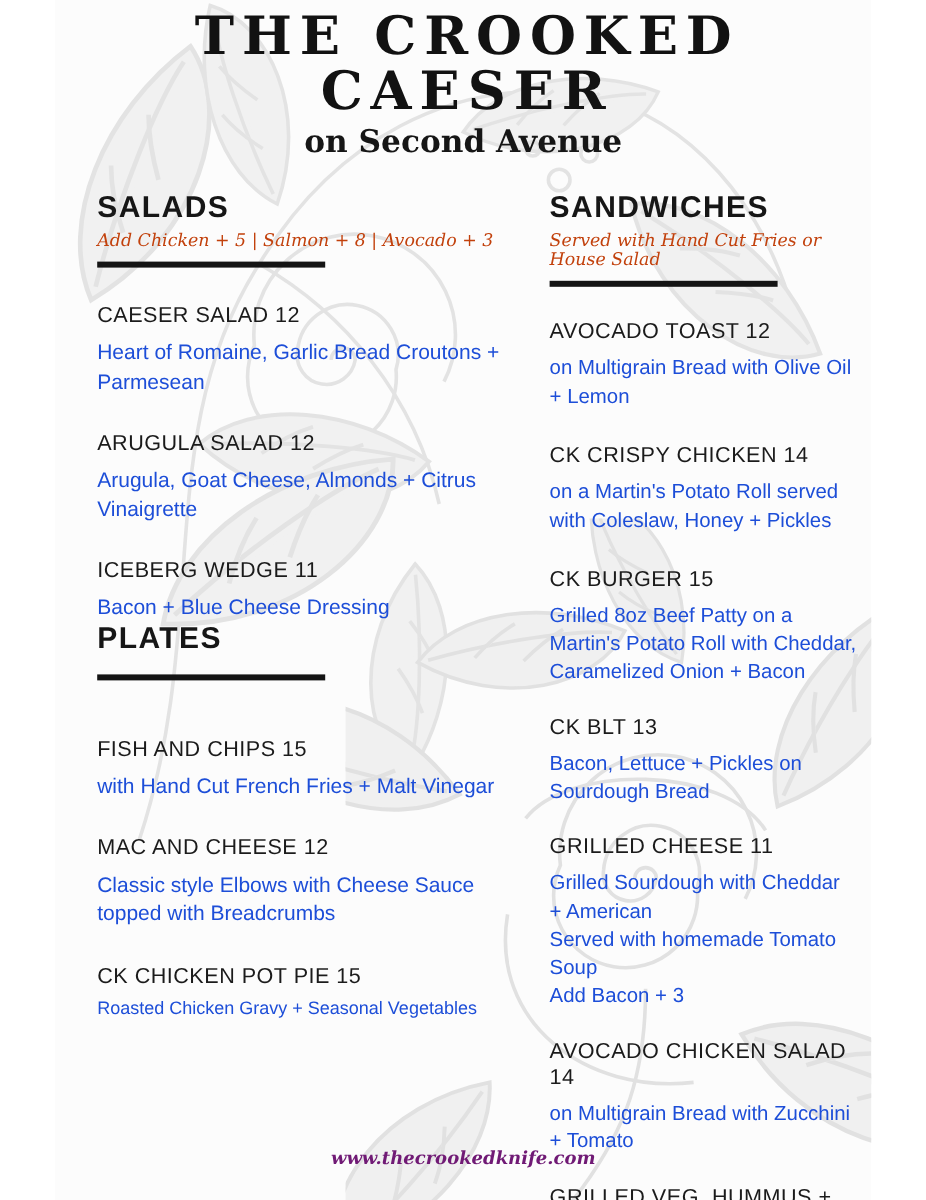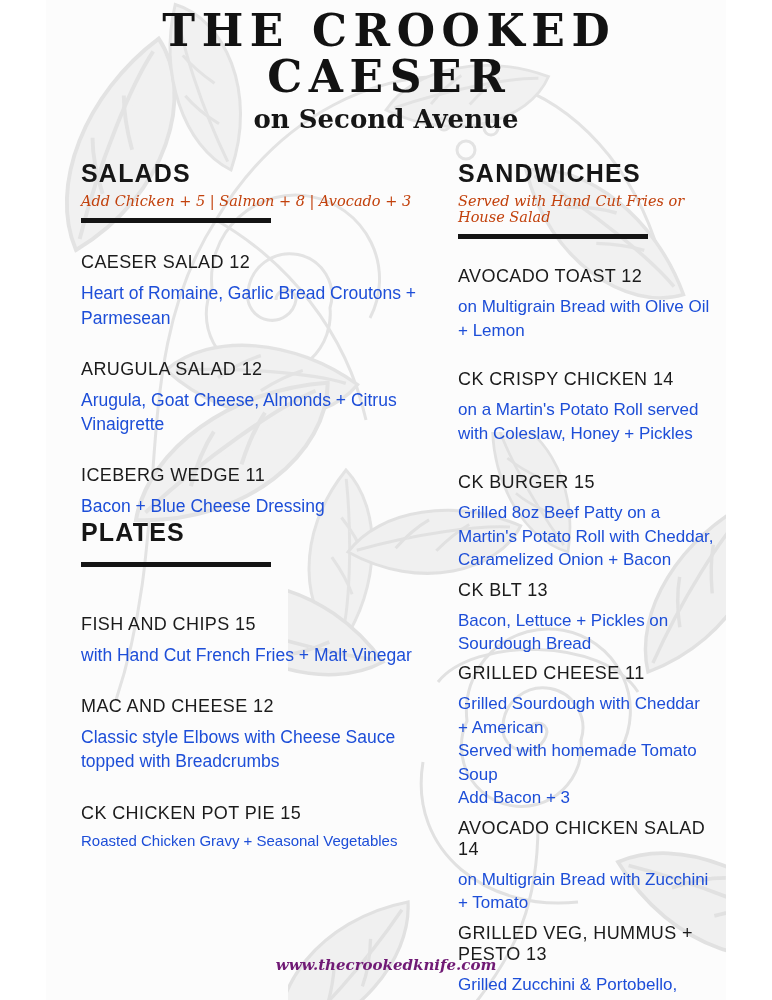--- a/index.html
+++ b/index.html
@@ -34,21 +34,21 @@
   .section-plates { }
   .section-plates .rule { margin-top:15px; }
   .section-plates .items .item:first-child { margin-top:47px; }
 
   .item { margin-top:29px; }
   .item-name { font-size:18px; font-weight:400; letter-spacing:0.4px; color:#1b1b1b; }
   .item-desc { margin-top:8px; font-family:Liberation Sans, sans-serif; font-size:17.5px;
     line-height:1.38; color:#1d4ed8; white-space:pre-line; }
   .item-desc.small { font-size:15px; margin-top:7px; }
   .col-right .item { margin-top:27px; }
-  .col-right .items .item:nth-child(n+4) { margin-top:8px; }
+  .col-right .items .item:nth-child(n+4) { margin-top:24px; }
   .col-right .item-desc { font-size:17px; }
 
   .footer { position:absolute; left:0; right:0; bottom:26px; text-align:center;
     font-family:"DejaVu Serif", serif; font-style:italic; font-weight:700;
     font-size:15px; color:#701a75; z-index:1; }
 </style>
 </head>
 <body>
 
 <div class="page">

